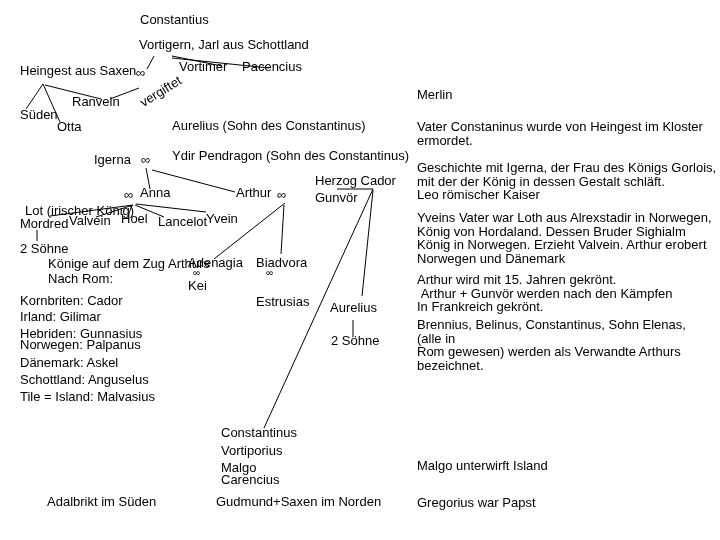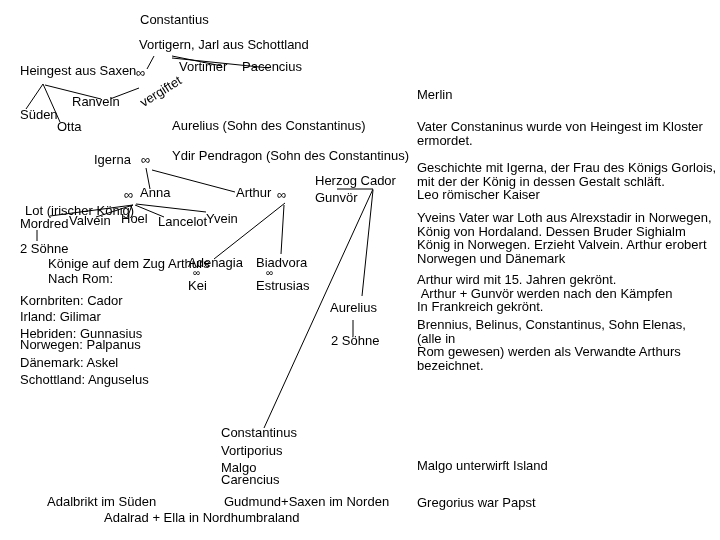--- a/index.html
+++ b/index.html
@@ -77,38 +77,38 @@
   <span class="lbl" style="left:20px;top:242px">2 Söhne</span>
 
   <span class="lbl twoline" style="left:20px;top:257px">Könige auf dem Zug Arthurs
 Nach Rom:</span>
   <span class="lbl" style="left:20px;top:294px">Kornbriten: Cador</span>
   <span class="lbl" style="left:20px;top:310px">Irland: Gilimar</span>
   <span class="lbl" style="left:20px;top:327px">Hebriden: Gunnasius</span>
   <span class="lbl" style="left:20px;top:338px">Norwegen: Palpanus</span>
   <span class="lbl" style="left:20px;top:356px">Dänemark: Askel</span>
   <span class="lbl" style="left:20px;top:373px">Schottland: Anguselus</span>
+  <span class="lbl" style="left:20px;top:390px">Tile = Island: Malvasius</span>
 
   <span class="lbl" style="left:188px;top:256px">Adenagia</span>
   <span class="inf-sm" style="left:193px;top:268px">∞</span>
   <span class="lbl" style="left:188px;top:279px">Kei</span>
   <span class="lbl" style="left:256px;top:256px">Biadvora</span>
   <span class="inf-sm" style="left:266px;top:268px">∞</span>
-  <span class="lbl" style="left:256px;top:279px">Estrusias</span>
+  <span class="lbl" style="left:256px;top:295px">Estrusias</span>
 
   <span class="lbl" style="left:330px;top:301px">Aurelius</span>
   <span class="lbl" style="left:331px;top:334px">2 Söhne</span>
 
   <span class="lbl" style="left:221px;top:426px">Constantinus</span>
   <span class="lbl" style="left:221px;top:444px">Vortiporius</span>
   <span class="lbl" style="left:221px;top:461px">Malgo</span>
   <span class="lbl" style="left:221px;top:473px">Carencius</span>
-  <span class="lbl" style="left:224px;top:495px">Gudmund+Saxen im Norden</span>
+  <span class="lbl" style="left:216px;top:495px">Gudmund+Saxen im Norden</span>
   <span class="lbl" style="left:47px;top:495px">Adalbrikt im Süden</span>
-  <span class="lbl" style="left:104px;top:511px">Adalrad + Ella in Nordhumbraland</span>
 
   <div class="note" style="left:417px;top:88px">Merlin</div>
   <div class="note" style="left:417px;top:120px">Vater Constaninus wurde von Heingest im Kloster
 ermordet.</div>
   <div class="note" style="left:417px;top:211px">Yveins Vater war Loth aus Alrexstadir in Norwegen,
 König von Hordaland. Dessen Bruder Sighialm
 König in Norwegen. Erzieht Valvein. Arthur erobert
 Norwegen und Dänemark</div>
   <div class="note" style="left:417px;top:161px">Geschichte mit Igerna, der Frau des Königs Gorlois,
 mit der der König in dessen Gestalt schläft.

